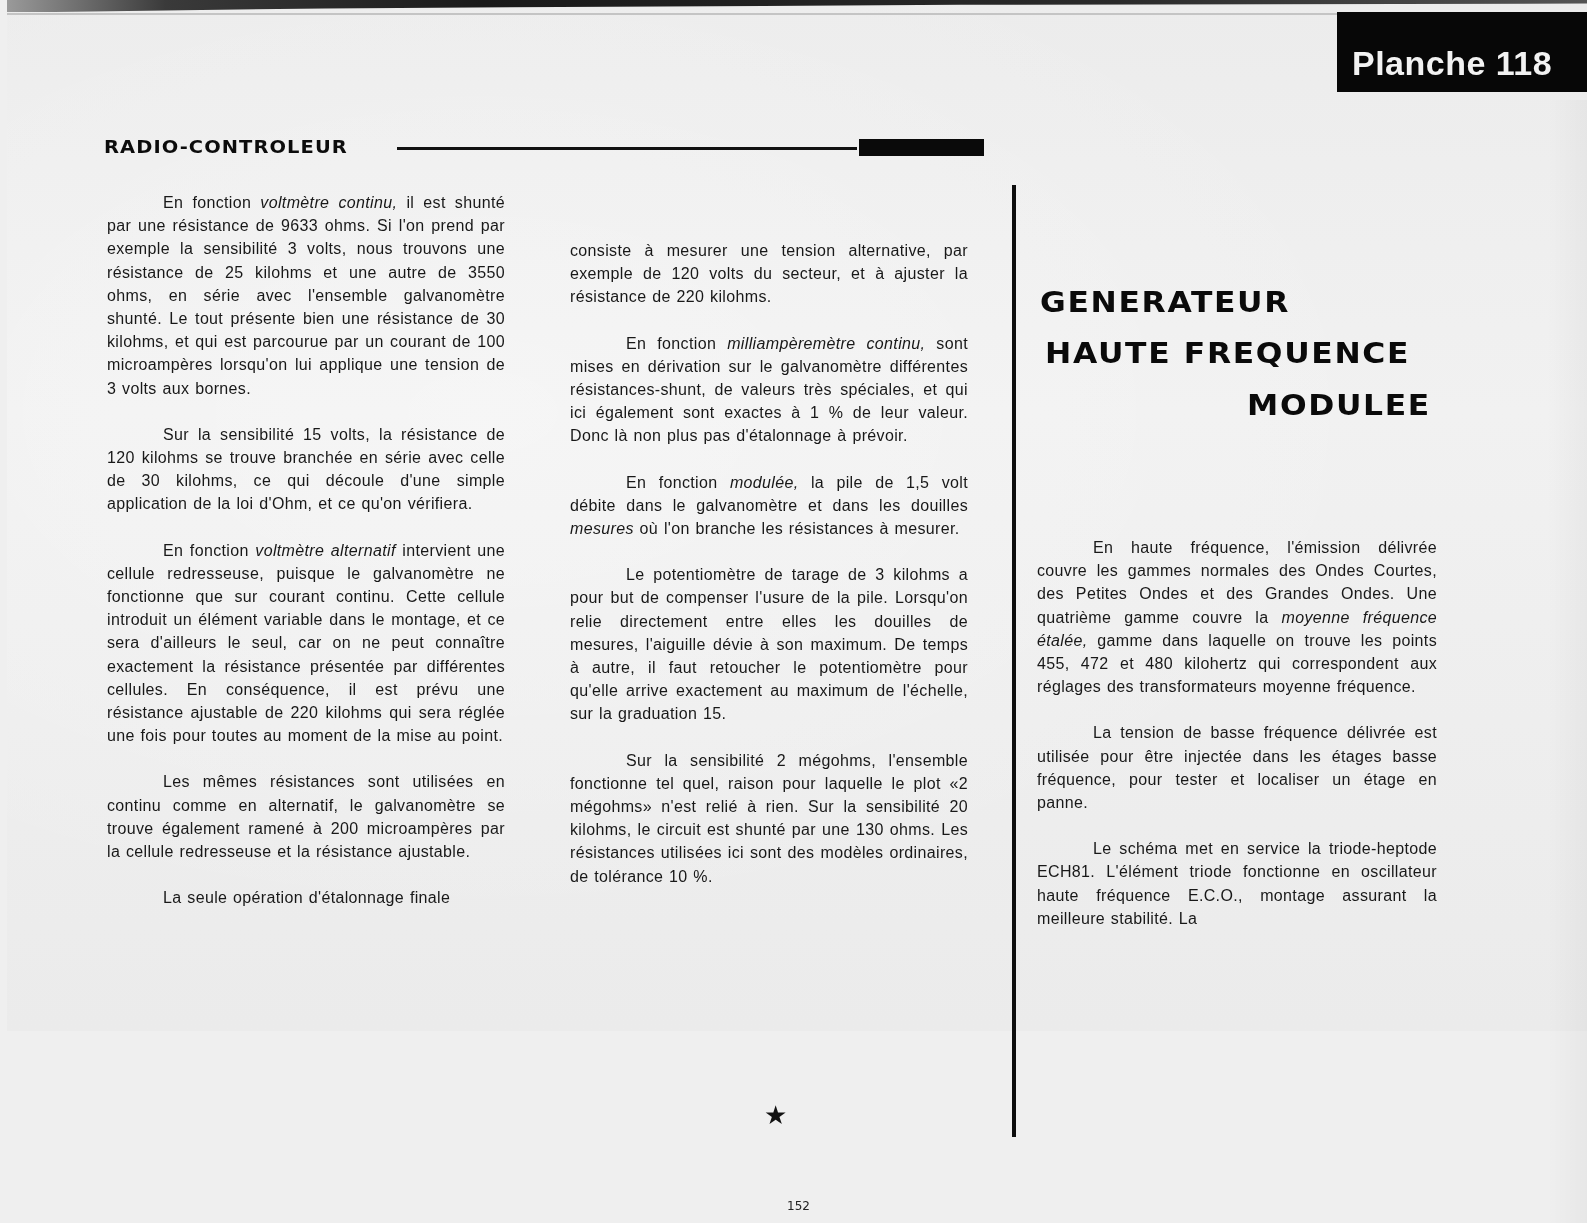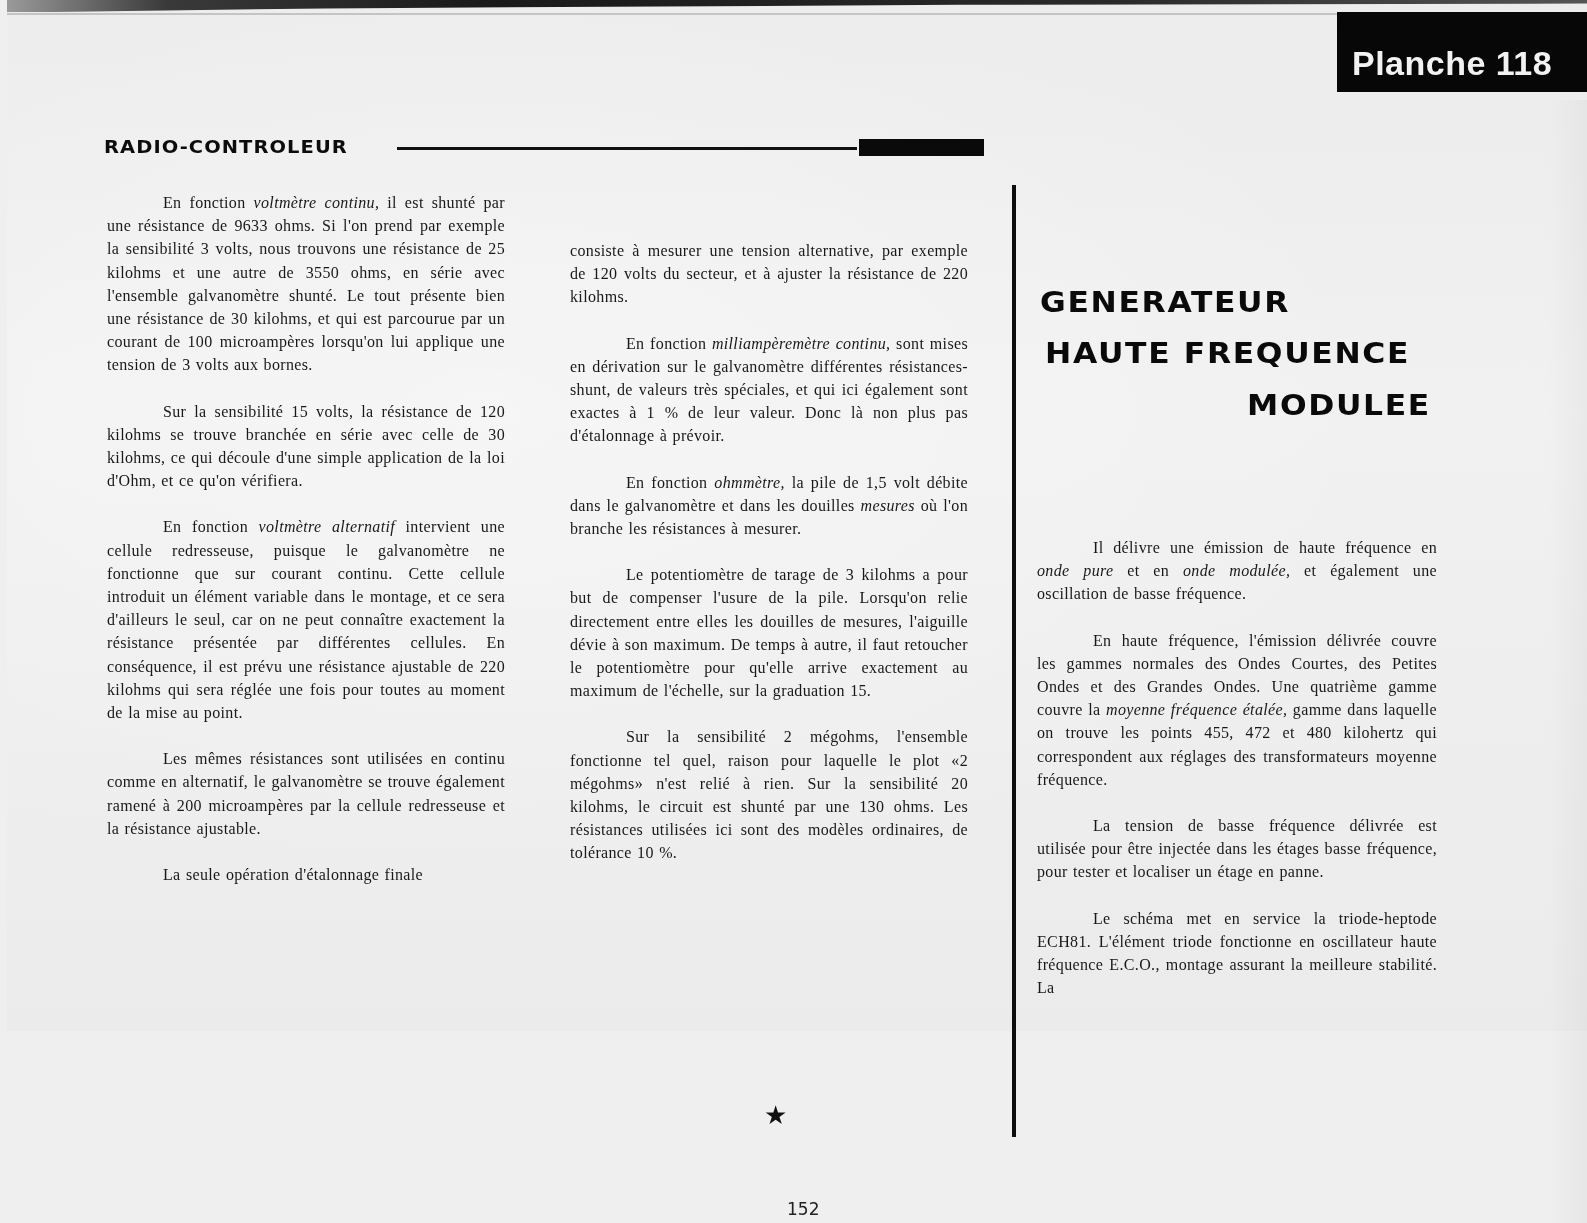--- a/index.html
+++ b/index.html
@@ -39,21 +39,21 @@
       font-size: 18px; letter-spacing: 1px; color: #0c0c0c; white-space: nowrap;
       transform: scaleX(1.08); transform-origin: left center;
     }
     .title-rule {
       position: absolute; left: 390px; top: 147px; width: 460px; height: 3px; background: #111;
     }
     .title-block {
       position: absolute; left: 852px; top: 139px; width: 125px; height: 17px; background: #0a0a0a;
     }
     .col {
-      position: absolute; font-family: Liberation Serif, serif;
+      position: absolute; font-family: Liberation Sans, sans-serif;
       font-size: 16px; line-height: 23.2px; color: #181818;
       text-align: justify; letter-spacing: 0.35px; word-spacing: 1px;
     }
     .col p { margin: 0 0 23px 0; text-indent: 56px; hyphens: none; }
     .col em { font-style: italic; }
     .col1 { left: 100px; top: 191px; width: 398px; }
     .col2 { left: 563px; top: 191px; width: 398px; margin-top: 48px; }
     .col3 { left: 1030px; top: 536px; width: 400px; }
     .col p.cont { text-indent: 0; }
     .vdivider {
@@ -65,21 +65,21 @@
       transform: scaleX(1.12); transform-origin: left center;
     }
     .h1 { left: 1033px; top: 286px; }
     .h2 { left: 1038px; top: 337px; }
     .h3 { left: 1240px; top: 389px; }
     .star {
       position: absolute; left: 757px; top: 1100px; font-size: 26px; color: #111;
       font-family: "DejaVu Sans", sans-serif;
     }
     .page-number {
-      position: absolute; left: 780px; top: 1199px; font-size: 17px; color: #222;
+      position: absolute; left: 780px; top: 1199px; font-size: 12px; color: #222;
       font-family: "DejaVu Sans", sans-serif;
     }
     .right-edge {
       position: absolute; left: 1540px; top: 100px; width: 47px; height: 1123px;
       background: linear-gradient(90deg, rgba(0,0,0,0) 0%, rgba(0,0,0,0.04) 100%);
     }
   </style>
 </head>
 <body>
 
@@ -98,33 +98,32 @@
   <div class="col col1">
       <p><span>En fonction </span><em>voltmètre continu,</em><span> il est shunté par une résistance de 9633 ohms. Si l'on prend par exemple la sensibilité 3 volts, nous trouvons une résistance de 25 kilohms et une autre de 3550 ohms, en série avec l'ensemble galvanomètre shunté. Le tout présente bien une résistance de 30 kilohms, et qui est parcourue par un courant de 100 microampères lorsqu'on lui applique une tension de 3 volts aux bornes.</span></p>
       <p><span>Sur la sensibilité 15 volts, la résistance de 120 kilohms se trouve branchée en série avec celle de 30 kilohms, ce qui découle d'une simple application de la loi d'Ohm, et ce qu'on vérifiera.</span></p>
       <p><span>En fonction </span><em>voltmètre alternatif</em><span> intervient une cellule redresseuse, puisque le galvanomètre ne fonctionne que sur courant continu. Cette cellule introduit un élément variable dans le montage, et ce sera d'ailleurs le seul, car on ne peut connaître exactement la résistance présentée par différentes cellules. En conséquence, il est prévu une résistance ajustable de 220 kilohms qui sera réglée une fois pour toutes au moment de la mise au point.</span></p>
       <p><span>Les mêmes résistances sont utilisées en continu comme en alternatif, le galvanomètre se trouve également ramené à 200 microampères par la cellule redresseuse et la résistance ajustable.</span></p>
       <p><span>La seule opération d'étalonnage finale</span></p>
     </div>
   <div class="col col2">
       <p class="cont"><span>consiste à mesurer une tension alternative, par exemple de 120 volts du secteur, et à ajuster la résistance de 220 kilohms.</span></p>
       <p><span>En fonction </span><em>milliampèremètre continu,</em><span> sont mises en dérivation sur le galvanomètre différentes résistances-shunt, de valeurs très spéciales, et qui ici également sont exactes à 1 % de leur valeur. Donc là non plus pas d'étalonnage à prévoir.</span></p>
-      <p><span>En fonction </span><em>ohmmètre,</em><span> la pile de 1,5 volt débite dans le galvanomètre et dans les douilles </span><em>mesures</em><span> où l'on branche les résistances à mesurer.</span></p>
+      <p><span>En fonction </span><em>modulée,</em><span> la pile de 1,5 volt débite dans le galvanomètre et dans les douilles </span><em>mesures</em><span> où l'on branche les résistances à mesurer.</span></p>
       <p><span>Le potentiomètre de tarage de 3 kilohms a pour but de compenser l'usure de la pile. Lorsqu'on relie directement entre elles les douilles de mesures, l'aiguille dévie à son maximum. De temps à autre, il faut retoucher le potentiomètre pour qu'elle arrive exactement au maximum de l'échelle, sur la graduation 15.</span></p>
       <p><span>Sur la sensibilité 2 mégohms, l'ensemble fonctionne tel quel, raison pour laquelle le plot «2 mégohms» n'est relié à rien. Sur la sensibilité 20 kilohms, le circuit est shunté par une 130 ohms. Les résistances utilisées ici sont des modèles ordinaires, de tolérance 10 %.</span></p>
     </div>
 
   <div class="vdivider"></div>
 
   <div class="heading-big h1">GENERATEUR</div>
   <div class="heading-big h2">HAUTE FREQUENCE</div>
   <div class="heading-big h3">MODULEE</div>
 
   <div class="col col3">
-      <p><span>Il délivre une émission de haute fréquence en </span><em>onde pure</em><span> et en </span><em>onde modulée,</em><span> et également une oscillation de basse fréquence.</span></p>
       <p><span>En haute fréquence, l'émission délivrée couvre les gammes normales des Ondes Courtes, des Petites Ondes et des Grandes Ondes. Une quatrième gamme couvre la </span><em>moyenne fréquence étalée,</em><span> gamme dans laquelle on trouve les points 455, 472 et 480 kilohertz qui correspondent aux réglages des transformateurs moyenne fréquence.</span></p>
       <p><span>La tension de basse fréquence délivrée est utilisée pour être injectée dans les étages basse fréquence, pour tester et localiser un étage en panne.</span></p>
       <p><span>Le schéma met en service la triode-heptode ECH81. L'élément triode fonctionne en oscillateur haute fréquence E.C.O., montage assurant la meilleure stabilité. La</span></p>
     </div>
 
   <div class="star">★</div>
   <div class="page-number">152</div>
 </div>
 
 </body></html>

